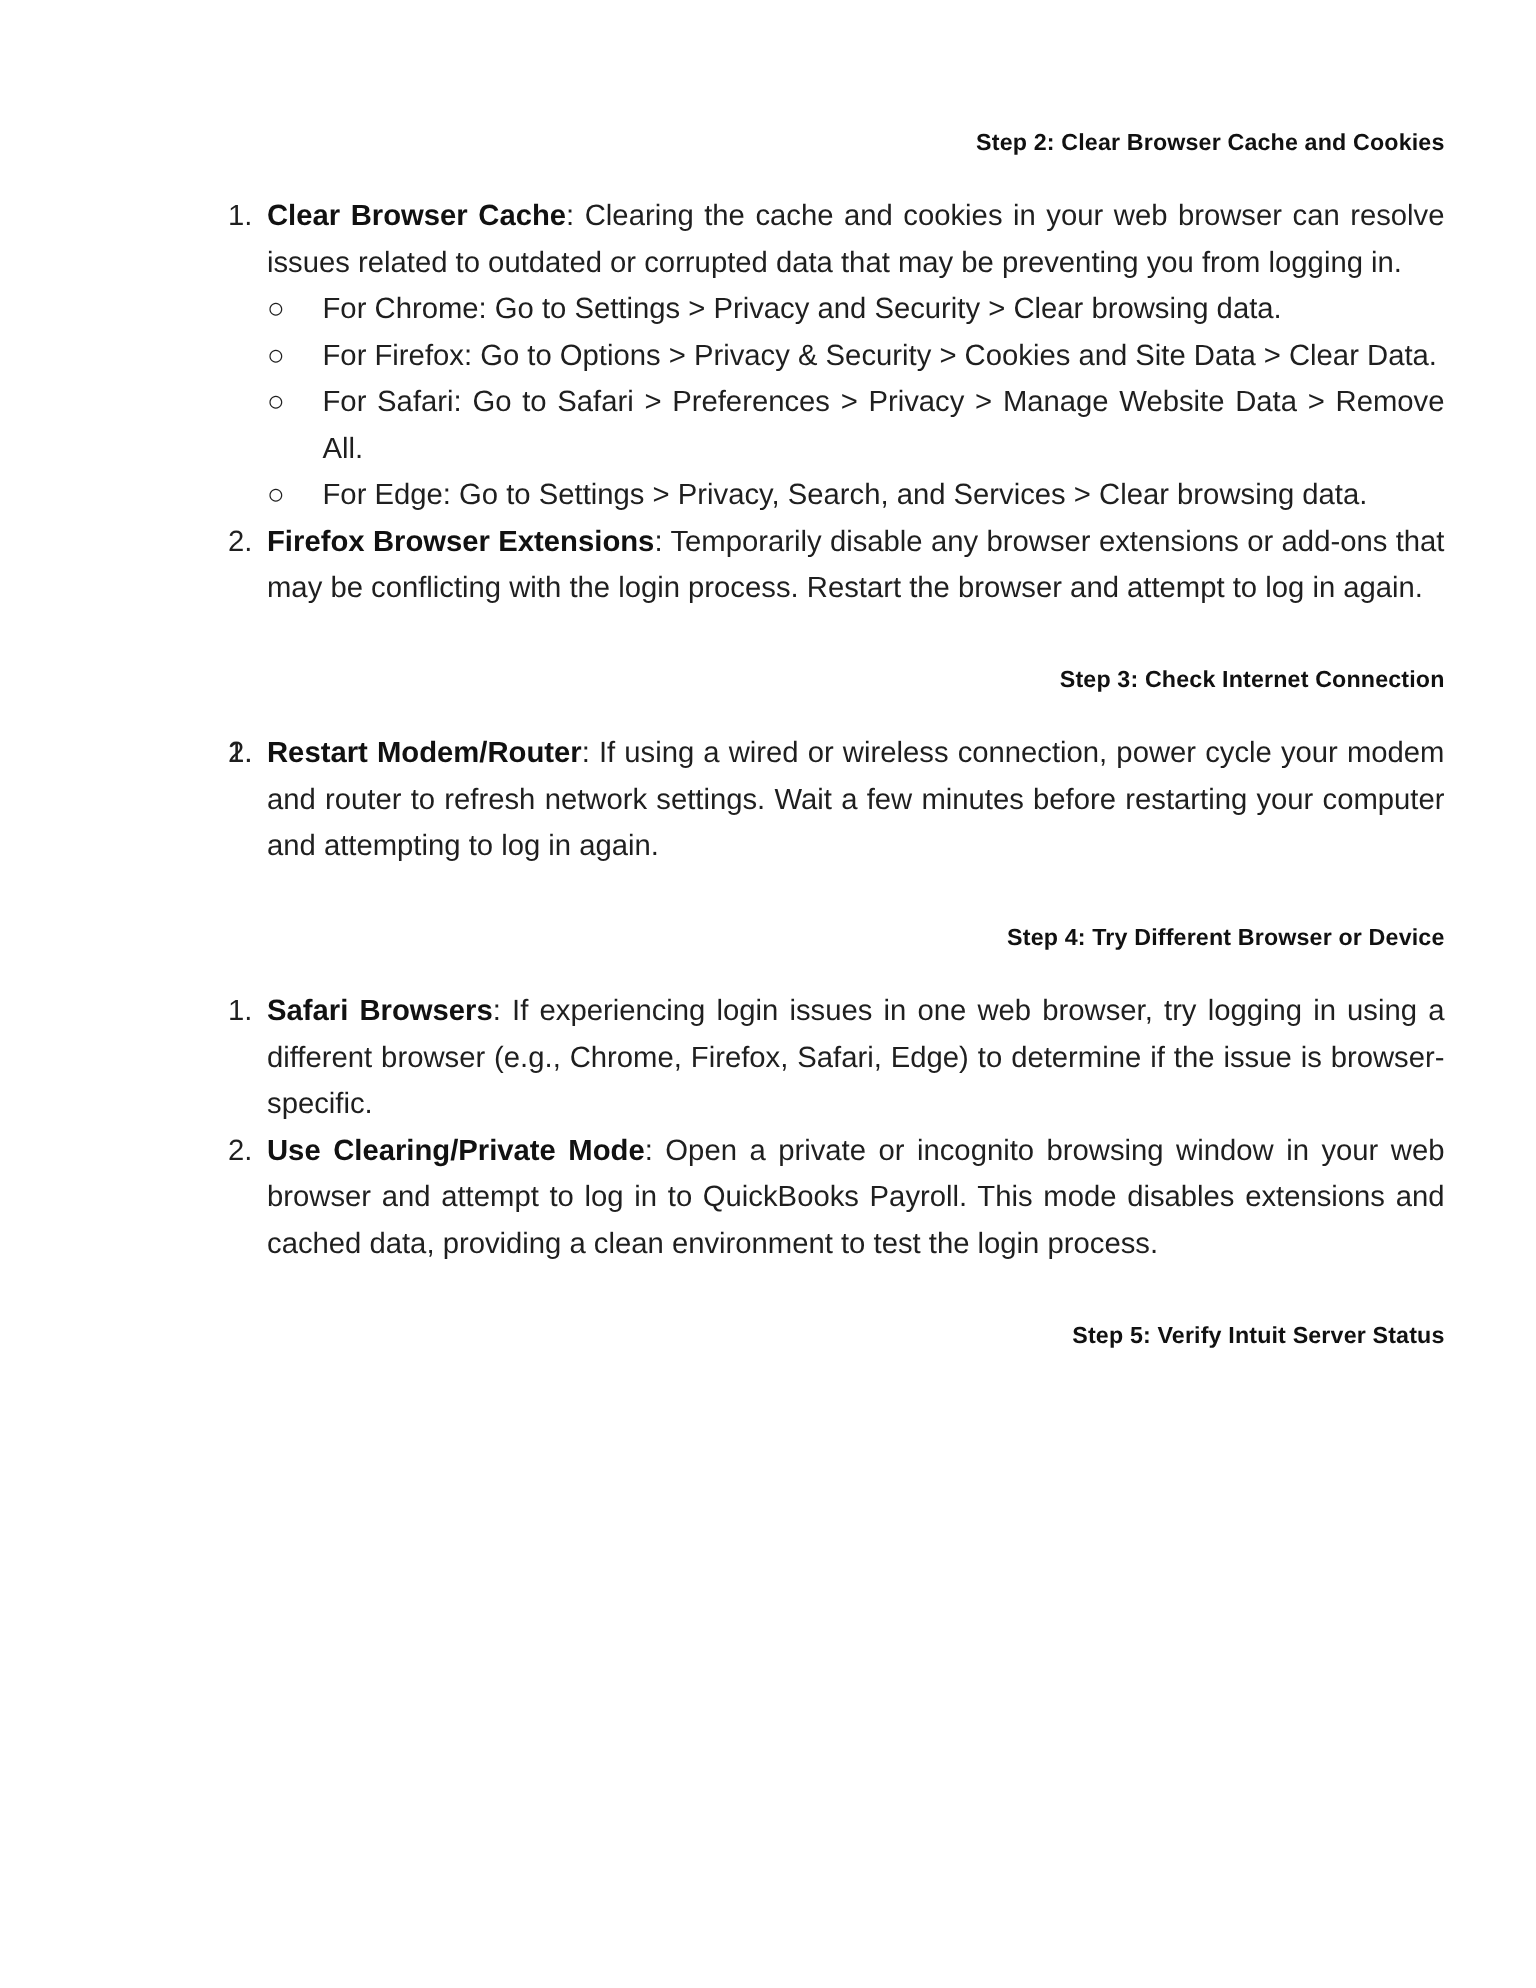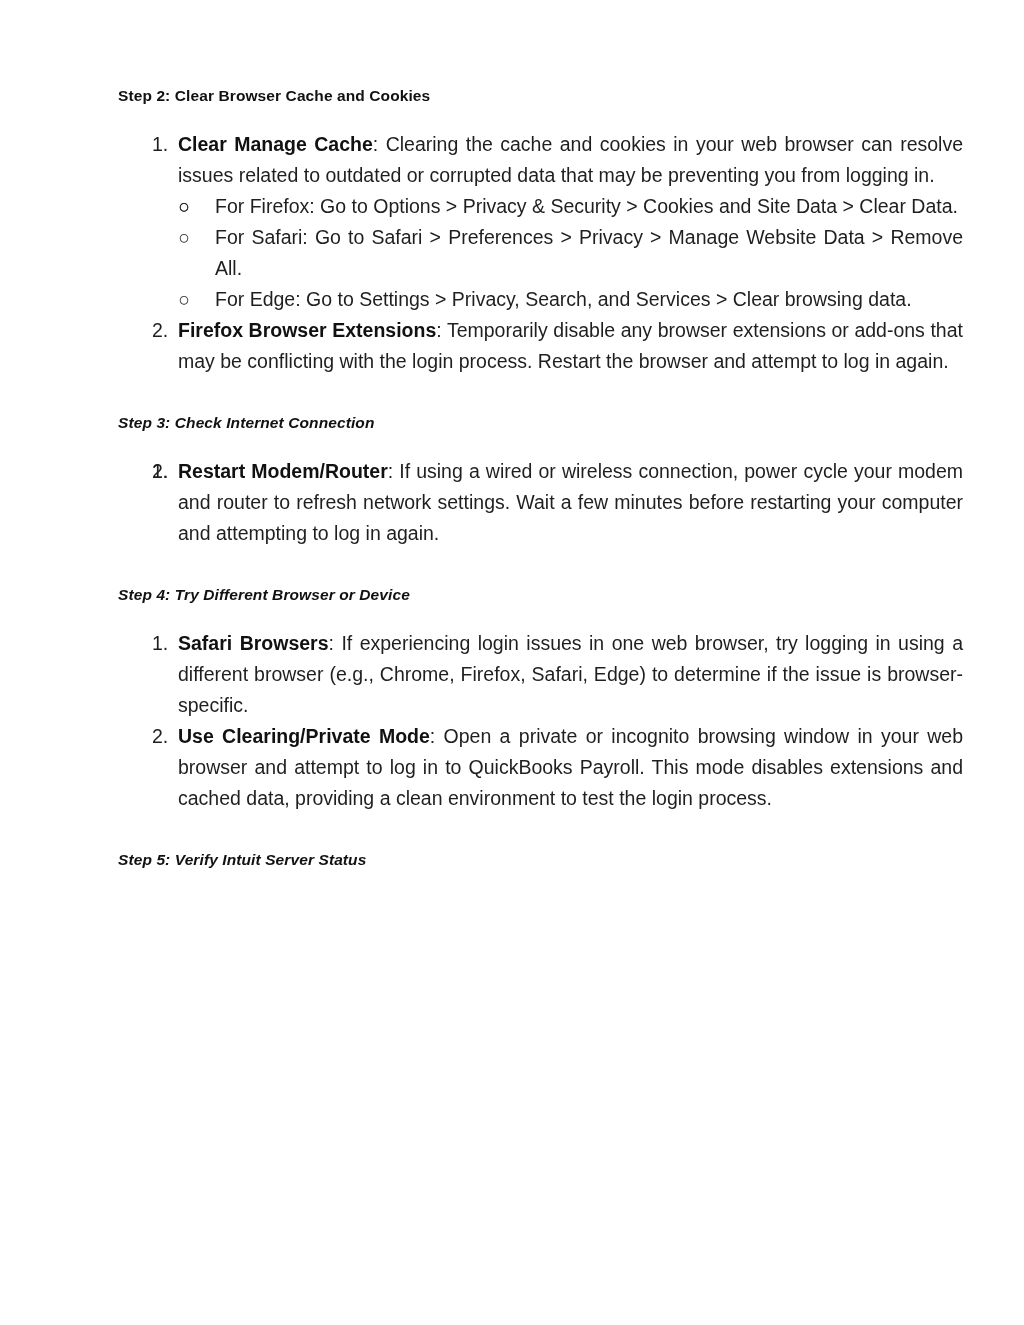--- a/index.html
+++ b/index.html
@@ -27,24 +27,24 @@
   }
 
   
   .step-heading {
     font-size: 15.5px;
     font-weight: bold;
     line-height: 1.35;
     color: #111111;
     letter-spacing: 0.1px;
     margin: 0;
+    text-align: right;
   }
   .step-heading.gap-top {
     margin-top: 36px;
-    font-style: italic;
   }
 
   
   ol.steps {
     list-style: none;
     margin: 22px 0 0 0;
     padding: 0;
   }
   ol.steps > li {
     position: relative;
@@ -109,25 +109,26 @@
 
 <div class="page">
   <div class="content">
 
     <p class="step-heading">Step 2: Clear Browser Cache and Cookies</p>
 
     <ol class="steps">
       <li>
         <span class="marker">1.</span>
         <span class="para">
-          <span class="lead">Clear Manage Cache</span><span class="body-text">: Clearing the cache and cookies in your web browser can resolve issues related to outdated or corrupted data that may be preventing you from logging in.</span>
+          <span class="lead">Clear Browser Cache</span><span class="body-text">: Clearing the cache and cookies in your web browser can resolve issues related to outdated or corrupted data that may be preventing you from logging in.</span>
         </span>
         <ul class="sublist">
           <li>
             <span class="sub-marker">○</span>
+            <span>For Chrome: Go to Settings &gt; Privacy and Security &gt; Clear browsing data.</span>
           </li>
           <li>
             <span class="sub-marker">○</span>
             <span>For Firefox: Go to Options &gt; Privacy &amp; Security &gt; Cookies and Site Data &gt; Clear Data.</span>
           </li>
           <li>
             <span class="sub-marker">○</span>
             <span>For Safari: Go to Safari &gt; Preferences &gt; Privacy &gt; Manage Website Data &gt; Remove All.</span>
           </li>
           <li>

